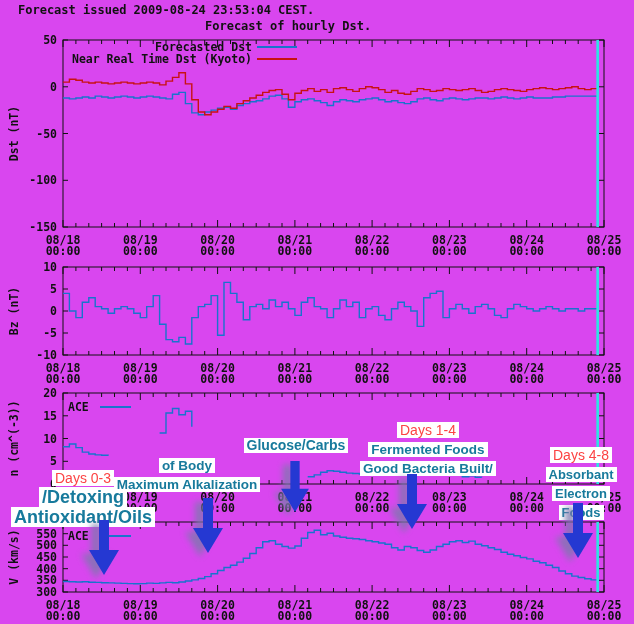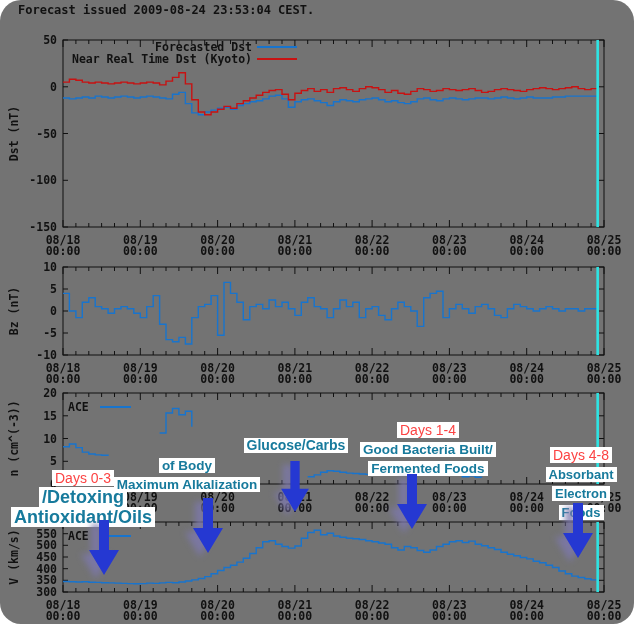--- a/index.html
+++ b/index.html
@@ -1,36 +1,37 @@
 <!DOCTYPE html>
 <html style="--ann-teal: #177a9c; --ann-red: #fc4343; --arrow-blue: #2538d2; --arrow-glow: #7d78ad;"><head>
 <meta charset="utf-8">
 <style>
   html,body{margin:0;padding:0;background:#fff;}
-  .stage{position:relative;width:634px;height:624px;background:#737373;overflow:hidden;
-         font-family:"DejaVu Sans Mono",monospace;border-radius:21px;}
+  .stage{position:relative;width:634px;height:624px;background:#d946ef;overflow:hidden;
+         font-family:"DejaVu Sans Mono",monospace;}
   .ptitle{position:absolute;font:bold 12px "DejaVu Sans Mono",monospace;color:#111;white-space:pre;}
   #plots{position:absolute;left:0;top:0;}
   .ann{position:absolute;text-align:center;}
   .ann .ln{margin:0;padding:0;}
   .phase{font-family:"Liberation Sans",sans-serif;font-weight:normal;font-size:14px;line-height:16px;
          color:var(--ann-red,#fc4343);background:#fff;display:inline-block;padding:0 3px;}
   .teal{font-family:"Liberation Sans",sans-serif;font-weight:bold;font-size:13.5px;line-height:15px;
         color:var(--ann-teal,#177a9c);background:#fff;display:inline-block;padding:0 3px;}
   .big{font-size:18px;line-height:20px;}
   .arrow{position:absolute;overflow:visible;}
   .glow{fill:var(--arrow-glow,#7d78ad);opacity:0.8;}
   .head{fill:var(--arrow-blue,#2538d2);}
 </style>
 </head>
 <body>
 
 <div class="stage">
 
   <div class="ptitle" style="left:18px;top:3px">Forecast issued 2009-08-24 23:53:04 CEST.</div>
+  <div class="ptitle" style="left:205px;top:19px">Forecast of hourly Dst.</div>
 
   <svg id="plots" width="634" height="624">
       <rect x="63" y="40" width="541" height="187" fill="none" stroke="#111111" stroke-width="1"></rect>
       <line x1="63.0" y1="40" x2="63.0" y2="47" stroke="#111111" stroke-width="1"></line>
       <line x1="63.0" y1="227" x2="63.0" y2="220" stroke="#111111" stroke-width="1"></line>
       <line x1="75.9" y1="40" x2="75.9" y2="44" stroke="#111111" stroke-width="1"></line>
       <line x1="75.9" y1="227" x2="75.9" y2="223" stroke="#111111" stroke-width="1"></line>
       <line x1="88.8" y1="40" x2="88.8" y2="44" stroke="#111111" stroke-width="1"></line>
       <line x1="88.8" y1="227" x2="88.8" y2="223" stroke="#111111" stroke-width="1"></line>
       <line x1="101.6" y1="40" x2="101.6" y2="44" stroke="#111111" stroke-width="1"></line>
@@ -545,22 +546,22 @@
     <div class="ln"><span class="teal">of Body</span></div>
     <div class="ln"><span class="teal">Maximum Alkalization</span></div>
   </div>
 
   <div class="ann" style="left:236px;top:435px;width:120px">
     <div class="ln"><span class="teal" style="font-size:14px">Glucose/Carbs</span></div>
   </div>
 
   <div class="ann" style="left:353px;top:420px;width:150px">
     <div class="ln"><span class="phase">Days 1-4</span></div>
+    <div class="ln"><span class="teal">Fermented Foods</span></div>
     <div class="ln"><span class="teal">Good Bacteria Built/</span></div>
-    <div class="ln"><span class="teal">Fermented Foods</span></div>
   </div>
 
   <div class="ann" style="left:531px;top:445px;width:100px">
     <div class="ln"><span class="phase">Days 4-8</span></div>
     <div class="ln"><span class="teal" style="font-size:13px">Absorbant</span></div>
     <div class="ln"><span class="teal" style="font-size:13px">Electron</span></div>
     <div class="ln"><span class="teal" style="font-size:13px">Foods</span></div>
   </div>
 
   <svg class="arrow" style="left:82px;top:520px" width="44" height="56" viewBox="0 0 44 56">

